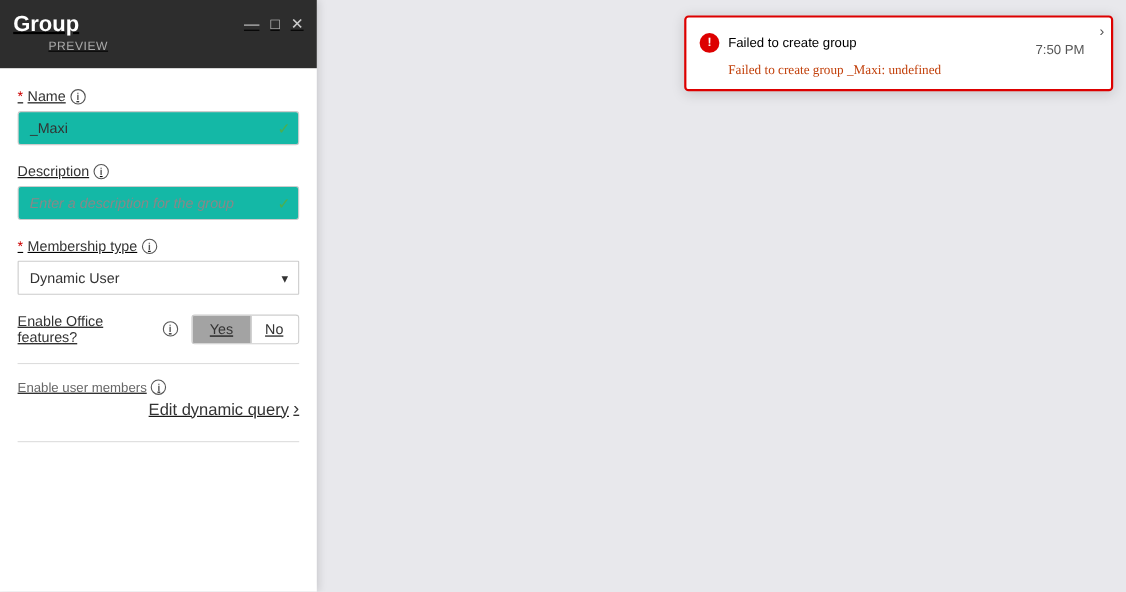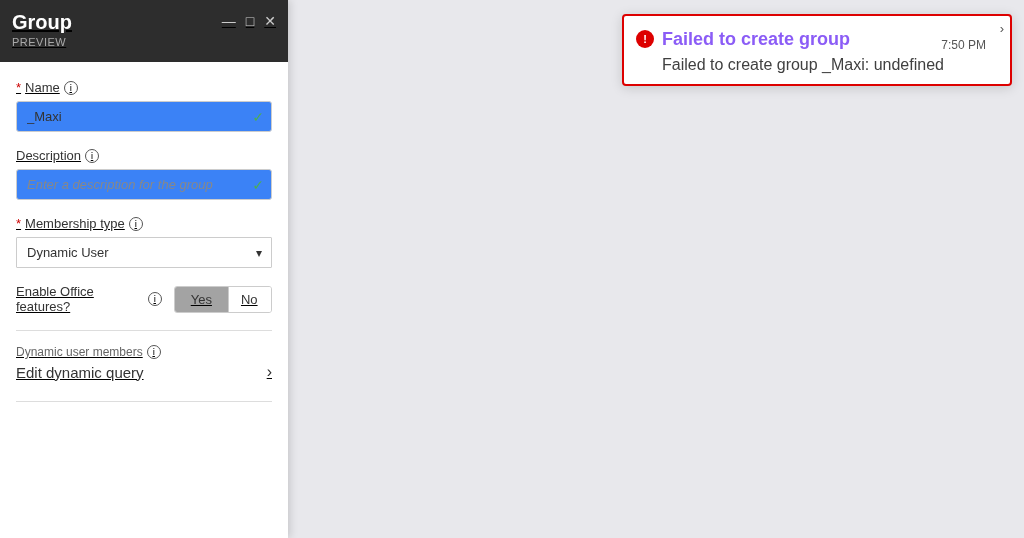--- a/index.html
+++ b/index.html
@@ -45,20 +45,21 @@
       font-size: 20px;
       font-weight: 600;
       line-height: 1.2;
     }
 
     .window-title-sub {
       font-size: 11px;
       color: #aaa;
       letter-spacing: 0.5px;
       margin-top: 2px;
+      margin-left: 32px;
     }
 
     .window-controls {
       display: flex;
       align-items: center;
       gap: 10px;
       padding-top: 4px;
     }
 
     .window-control {
@@ -111,21 +112,21 @@
       flex-shrink: 0;
     }
 
     .form-input {
       width: 100%;
       padding: 7px 30px 7px 10px;
       border: 1.5px solid #ccc;
       border-radius: 3px;
       font-size: 13px;
       color: #333;
-      background: #3b82f6;
+      background: #14b8a6;
       outline: none;
       position: relative;
     }
 
     .input-wrapper {
       position: relative;
     }
 
     .input-check {
       position: absolute;
@@ -232,22 +233,22 @@
       gap: 4px;
     }
 
     .dynamic-section-link {
       font-size: 15px;
       color: #333;
       font-weight: 500;
       cursor: pointer;
       display: flex;
       align-items: center;
-      gap: 20px;
-      justify-content: space-between;
+      gap: 4px;
+      justify-content: flex-end;
       width: 100%;
     }
 
     .chevron-right {
       font-size: 16px;
       color: #333;
     }
 
     
     .toast {
@@ -284,23 +285,23 @@
       color: #fff;
       display: flex;
       align-items: center;
       justify-content: center;
       font-size: 11px;
       font-weight: bold;
       flex-shrink: 0;
     }
 
     .toast-title {
-      font-size: 18px;
-      font-weight: 700;
-      color: #8b5cf6;
+      font-size: 12px;
+      font-weight: 400;
+      color: #000000;
       flex: 1;
     }
 
     .toast-time {
       font-size: 12px;
       color: #555;
       white-space: nowrap;
       margin-left: 8px;
       margin-top: 12px;
     }
@@ -311,23 +312,24 @@
       right: 6px;
       cursor: pointer;
       font-size: 13px;
       color: #555;
       background: none;
       border: none;
       line-height: 1;
     }
 
     .toast-body {
-      font-size: 16px;
-      color: #404040;
+      font-size: 12px;
+      color: #c2410c;
       padding-left: 26px;
+      font-family: Liberation Serif, serif;
     }
 
     
     .form-input::placeholder {
       font-style: italic;
       color: #888;
     }
   </style>
 </head>
 <body>
@@ -396,21 +398,21 @@
         <button class="btn-toggle active">Yes</button>
         <button class="btn-toggle">No</button>
       </div>
     </div>
 
     <hr class="divider">
 
     <div class="dynamic-section">
       <div class="dynamic-section-header">
         <span class="dynamic-section-label">
-          <span>Dynamic user members</span>
+          <span>Enable user members</span>
           <span class="info-icon">i</span>
         </span>
       </div>
       <div class="dynamic-section-link">
         <span>Edit dynamic query</span>
         <span class="chevron-right">›</span>
       </div>
     </div>
 
     <hr class="divider">

